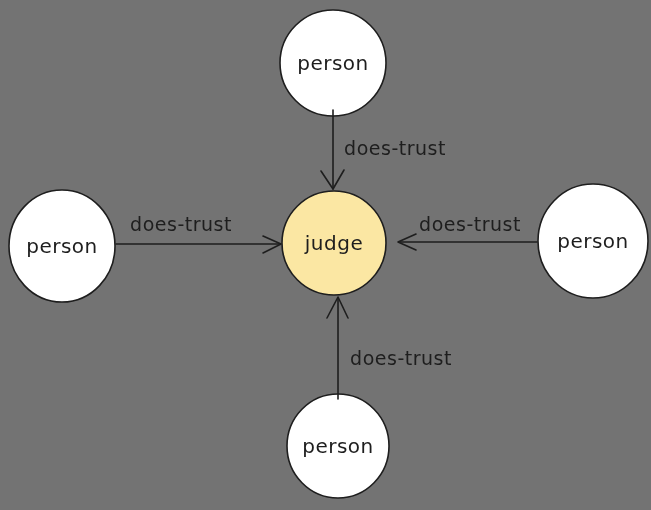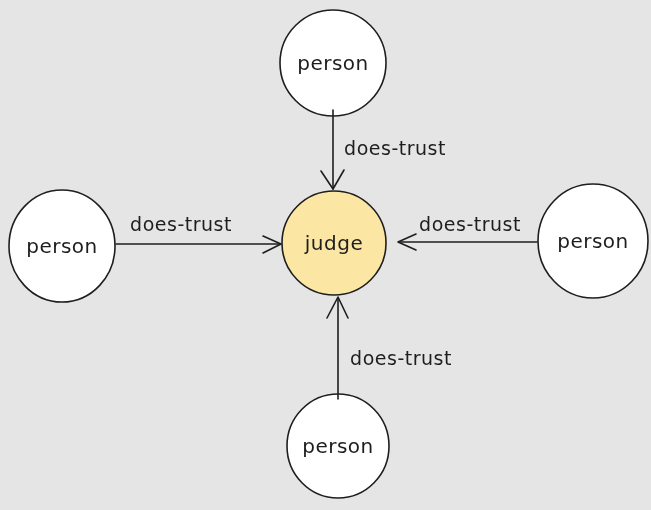--- a/index.html
+++ b/index.html
@@ -3,21 +3,21 @@
 <meta charset="utf-8">
 <style>
   html, body {
     margin: 0;
     padding: 0;
     background: #ffffff;
   }
   .canvas {
     width: 651px;
     height: 510px;
-    background: #e5e5e5;
+    background: #737373;
     position: relative;
     overflow: hidden;
     font-family: "DejaVu Sans", sans-serif;
   }
   svg { display: block; }
   .node-shape {
     stroke: #1e1e1e;
     stroke-width: 1.6;
   }
   .edge-line {

